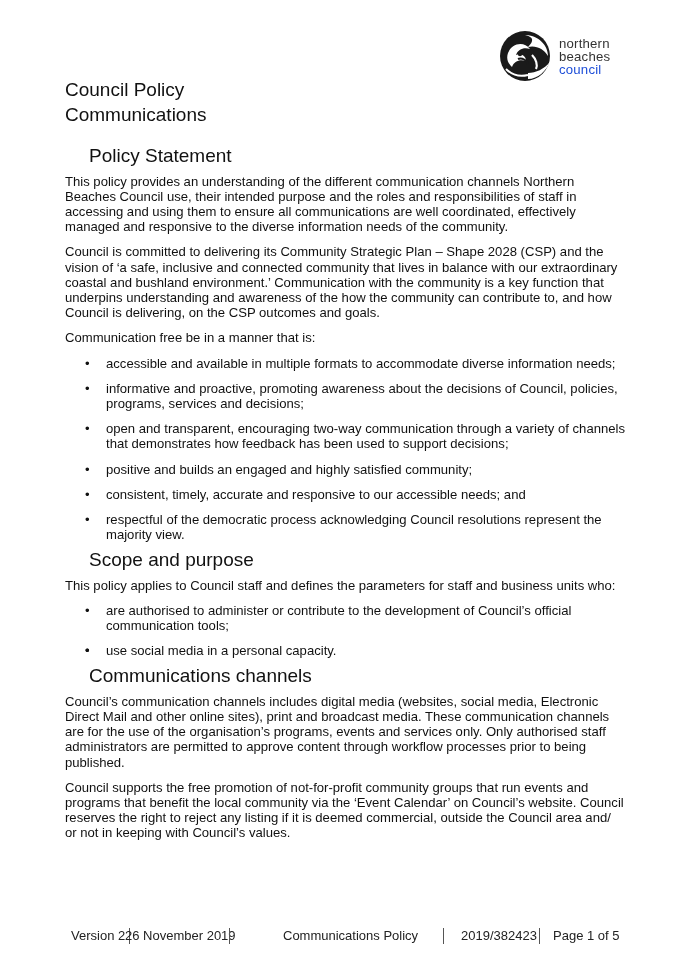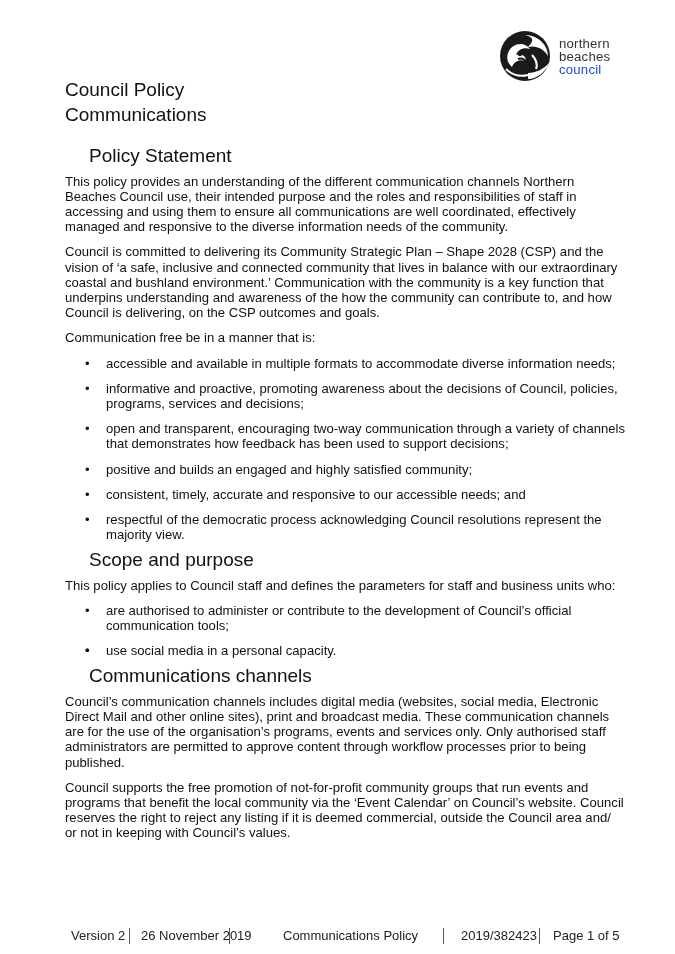--- a/index.html
+++ b/index.html
@@ -87,20 +87,20 @@
   <section>
     <h3 class="sec">Communications channels</h3>
     <p>Council’s communication channels includes digital media (websites, social media, Electronic Direct Mail and other online sites), print and broadcast media. These communication channels are for the use of the organisation’s programs, events and services only. Only authorised staff administrators are permitted to approve content through workflow processes prior to being published.</p>
     <p>Council supports the free promotion of not-for-profit community groups that run events and programs that benefit the local community via the ‘Event Calendar’ on Council’s website. Council reserves the right to reject any listing if it is deemed commercial, outside the Council area and/ or not in keeping with Council’s values.</p>
   </section>
 </div>
 
 <div class="footer">
   <span style="left:6px;">Version 2</span>
   <span class="div" style="left:64px;"></span>
-  <span style="left:76px;">26 November 2019</span>
+  <span style="left:60px;">26 November 2019</span>
   <span class="div" style="left:164px;"></span>
   <span style="left:218px;">Communications Policy</span>
   <span class="div" style="left:378px;"></span>
   <span style="left:396px;">2019/382423</span>
   <span class="div" style="left:474px;"></span>
   <span style="left:488px;">Page 1 of 5</span>
 </div>
 
 </body></html>

